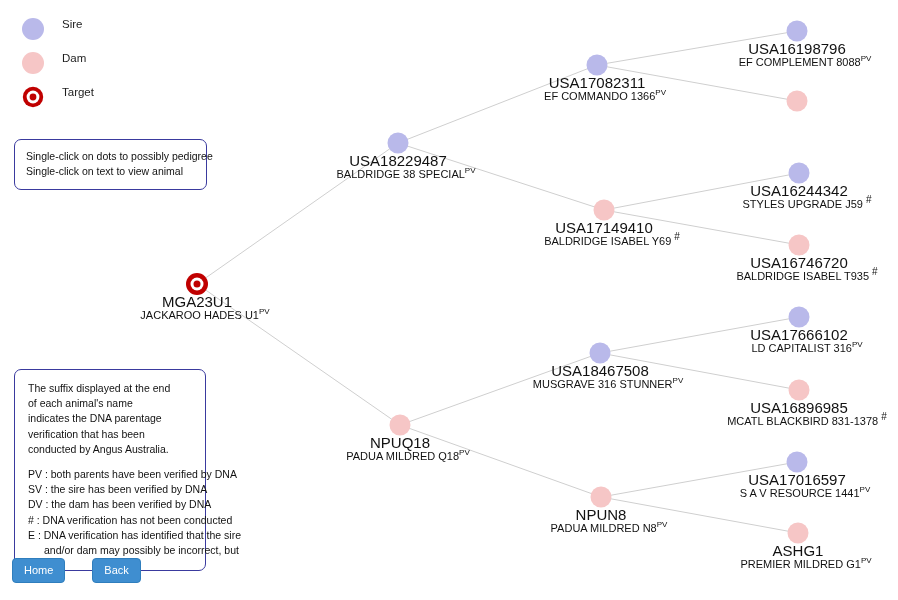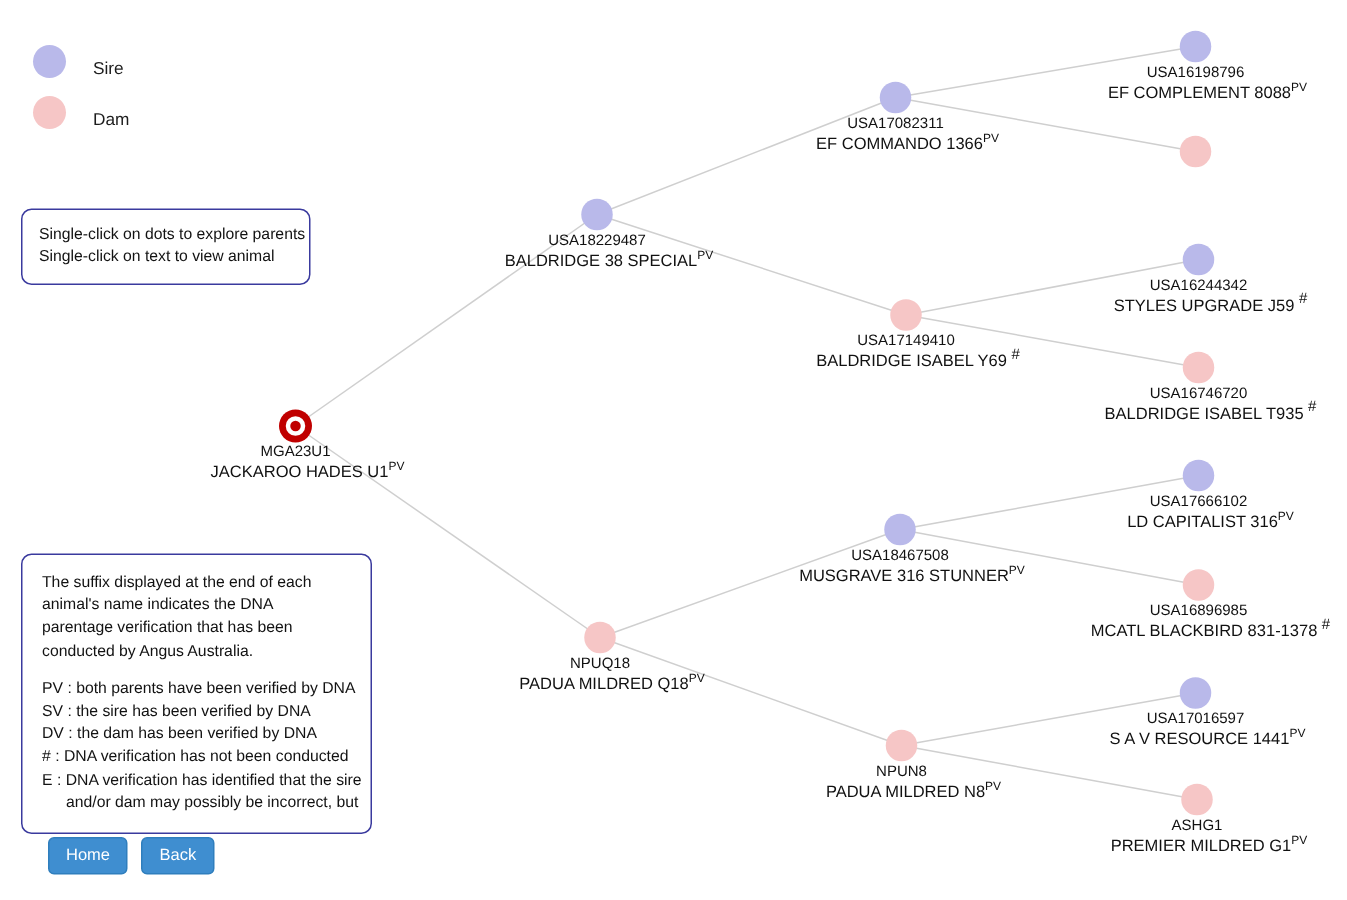--- a/index.html
+++ b/index.html
@@ -31,21 +31,21 @@
   }
 
   
   .legend {
     position: absolute;
     left: 22px;
     top: 18px;
   }
   .legend-row {
     display: flex;
-    align-items: flex-end;
+    align-items: flex-start;
     height: 34px;
   }
   .legend-swatch {
     width: 22px;
     height: 22px;
     border-radius: 50%;
     margin-right: 18px;
     flex: 0 0 auto;
   }
   .swatch-sire { background: #b9b9ea; }
@@ -77,21 +77,21 @@
   }
   #hint-box .line {
     font-size: 10.5px;
     line-height: 15px;
     color: #121212;
     white-space: nowrap;
   }
   #suffix-box {
     left: 14px;
     top: 369px;
-    width: 234px;
+    width: 192px;
     padding: 11px 28px 12px 13px;
   }
   #suffix-box .para {
     font-size: 10.5px;
     line-height: 15.2px;
     color: #121212;
   }
   #suffix-box .spacer { height: 10px; }
   #suffix-box .item {
     font-size: 10.5px;
@@ -130,21 +130,21 @@
     left: 50%;
     top: 11px;
     transform: translateX(-50%);
     text-align: center;
     white-space: nowrap;
     cursor: pointer;
     line-height: 13.5px;
   }
   .node-id {
     display: block;
-    font-size: 10px;
+    font-size: 15px;
     color: #111111;
   }
   .node-name {
     display: block;
     font-size: 11px;
     color: #111111;
     padding-left: 16px;
   }
   .sfx {
     font-size: 8px;
@@ -185,22 +185,21 @@
     width: 7px; height: 7px;
     background: #c00000;
   }
 
   
   .btn-bar {
     position: absolute;
     left: 12px;
     bottom: 17px;
     display: flex;
-    gap: 9px;
-    margin-left: 20px;
+    gap: 27px;
   }
   .btn {
     font-family: "Liberation Sans", sans-serif;
     font-size: 11px;
     color: #ffffff;
     background: #3f8ed0;
     border: 1px solid #2f7ebd;
     border-radius: 4px;
     padding: 4px 11px 5px 11px;
     cursor: pointer;
@@ -231,24 +230,34 @@
 
   <div class="legend">
     <div class="legend-row">
       <span class="legend-swatch swatch-sire"></span>
       <span class="legend-label">Sire</span>
     </div>
     <div class="legend-row">
       <span class="legend-swatch swatch-dam"></span>
       <span class="legend-label">Dam</span>
     </div>
+    <div class="legend-row">
+      <span class="target-swatch">
+        <svg width="22" height="22" viewBox="0 0 22 22">
+          <circle cx="11" cy="11" r="10.2" fill="#c00000"></circle>
+          <circle cx="11" cy="11" r="6.4" fill="#ffffff"></circle>
+          <circle cx="11" cy="11" r="3.4" fill="#c00000"></circle>
+        </svg>
+      </span>
+      <span class="legend-label">Target</span>
+    </div>
   </div>
 
   <div class="info-box" id="hint-box">
-    <div class="line">Single-click on dots to explore parents</div>
+    <div class="line">Single-click on dots to possibly pedigree</div>
     <div class="line">Single-click on text to view animal</div>
   </div>
 
   <div class="info-box" id="suffix-box">
     <div class="para">The suffix displayed at the end of each animal's name indicates the DNA parentage verification that has been conducted by Angus Australia.</div>
     <div class="spacer"></div>
     <div class="item">PV : both parents have been verified by DNA</div>
     <div class="item">SV : the sire has been verified by DNA</div>
     <div class="item">DV : the dam has been verified by DNA</div>
     <div class="item"># : DNA verification has not been conducted</div>

